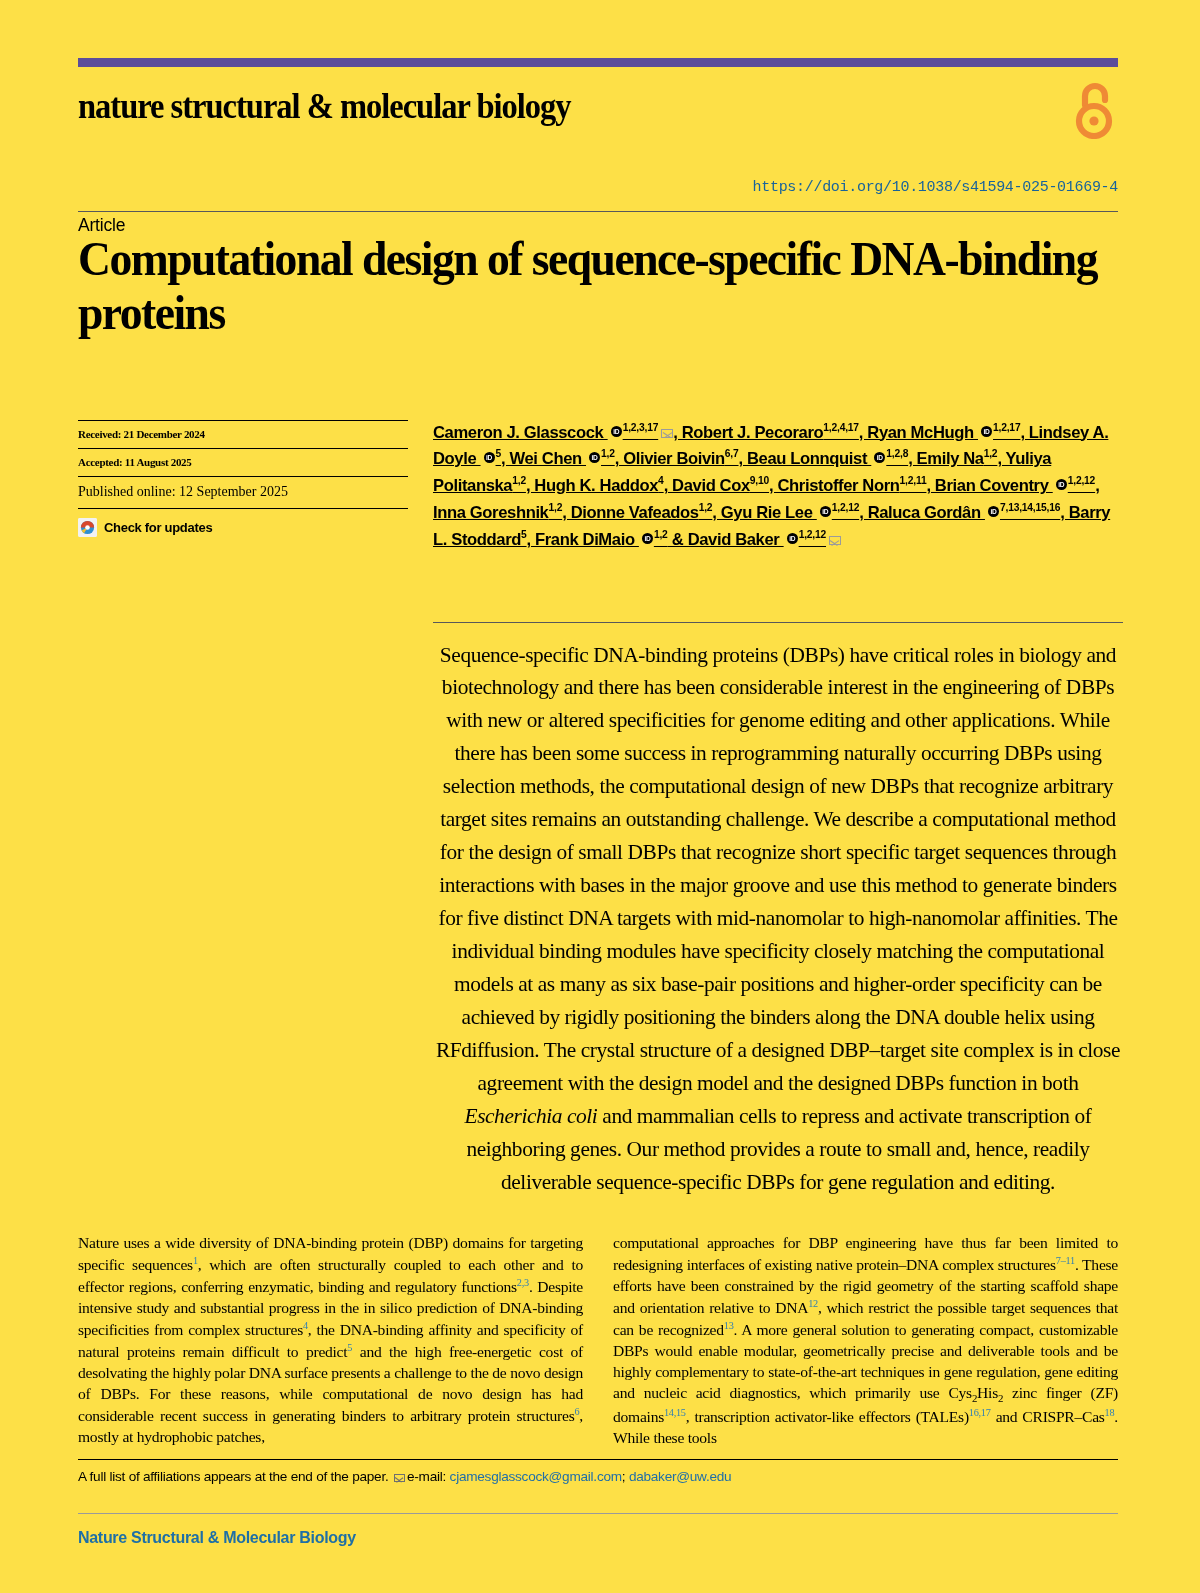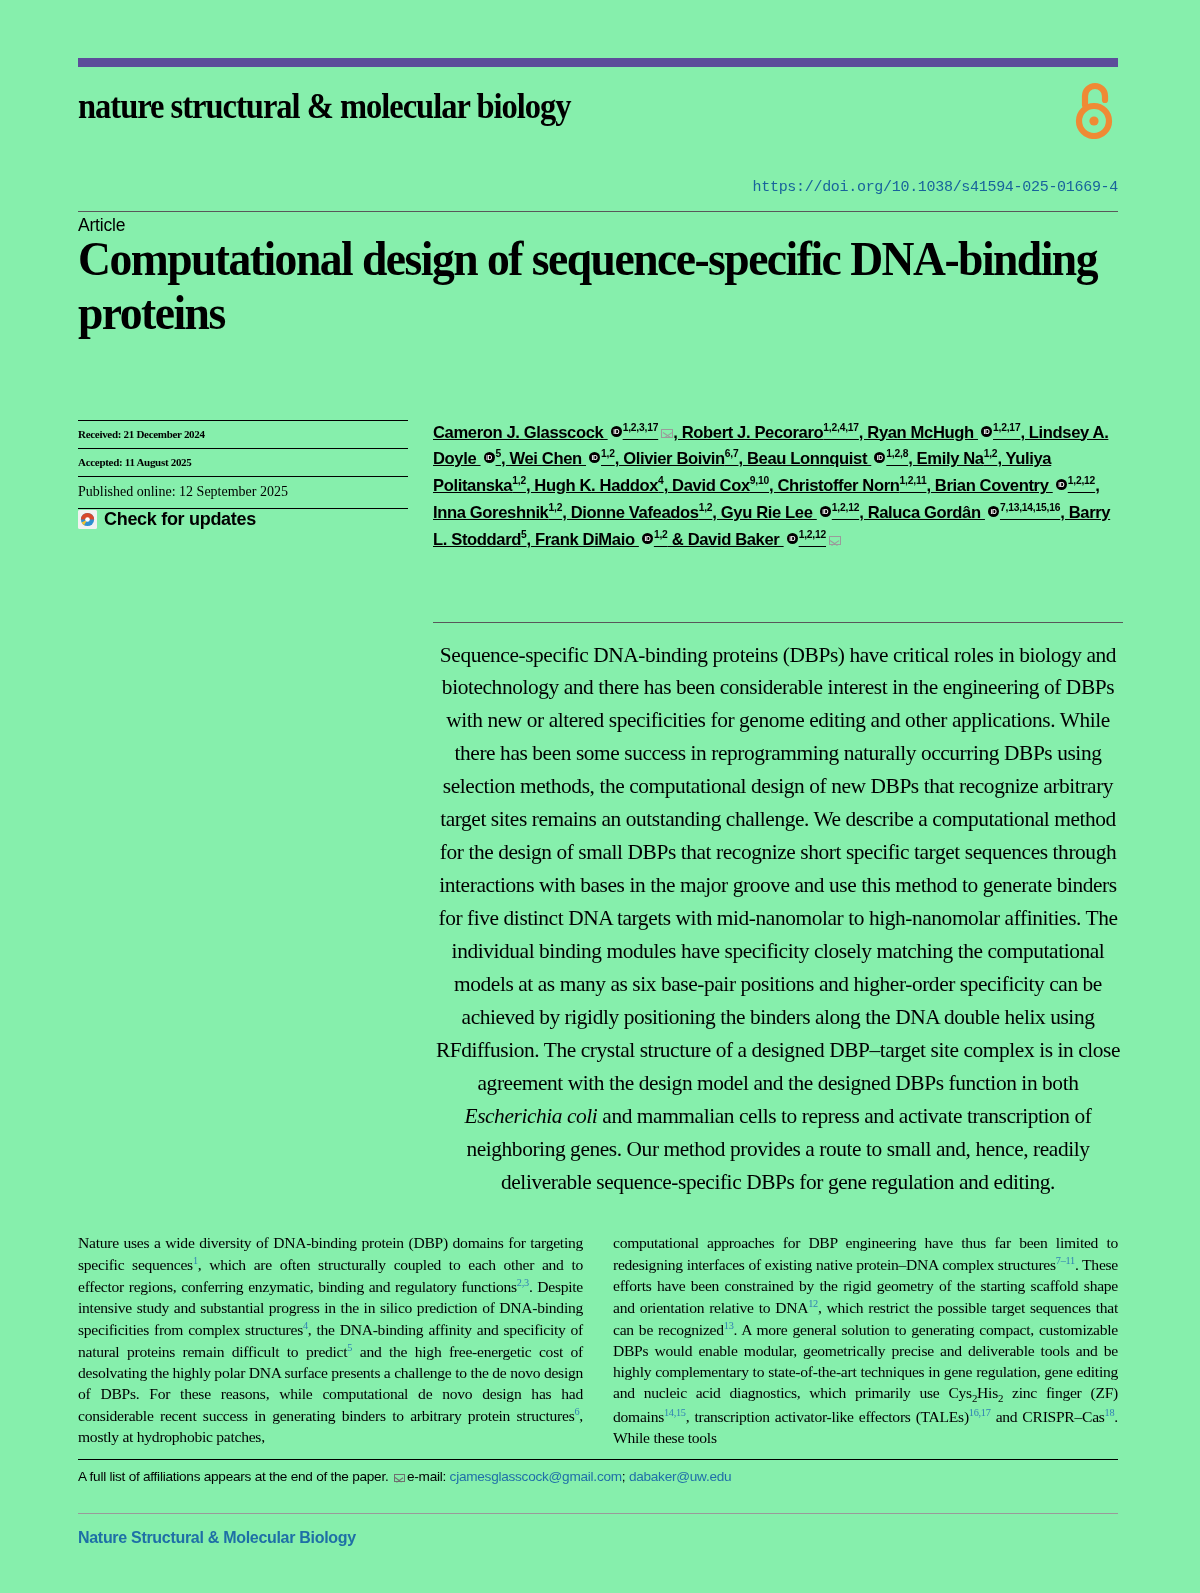--- a/index.html
+++ b/index.html
@@ -13,21 +13,21 @@
     font-family: "Liberation Sans", sans-serif;
     color: #000000;
     position: relative;
     overflow: hidden;
   }
   .page {
     position: absolute;
     left: 0; top: 0;
     width: 1200px;
     height: 1593px;
-    background: #86efac;
+    background: #fde047;
   }
   .content {
     position: absolute;
     left: 78px;
     top: 0;
     width: 1040px;
   }
 
   
   .brandbar {
@@ -124,24 +124,25 @@
     font-family: Liberation Serif, serif;
   }
   .datecol .dateline.serif {
     font-family: "Liberation Serif", serif;
     font-weight: normal;
     font-size: 14px;
     letter-spacing: 0;
   }
   .datecol .crossmark {
     border-top: 1px solid #000;
+    padding-top: 9px;
     display: flex;
     align-items: center;
     gap: 7px;
-    font-size: 18px;
+    font-size: 13px;
     font-weight: bold;
     letter-spacing: -0.3px;
   }
   .cm-badge {
     width: 19px;
     height: 19px;
     border-radius: 2px;
     background: #f1f1f1;
     position: relative;
     flex: 0 0 auto;

